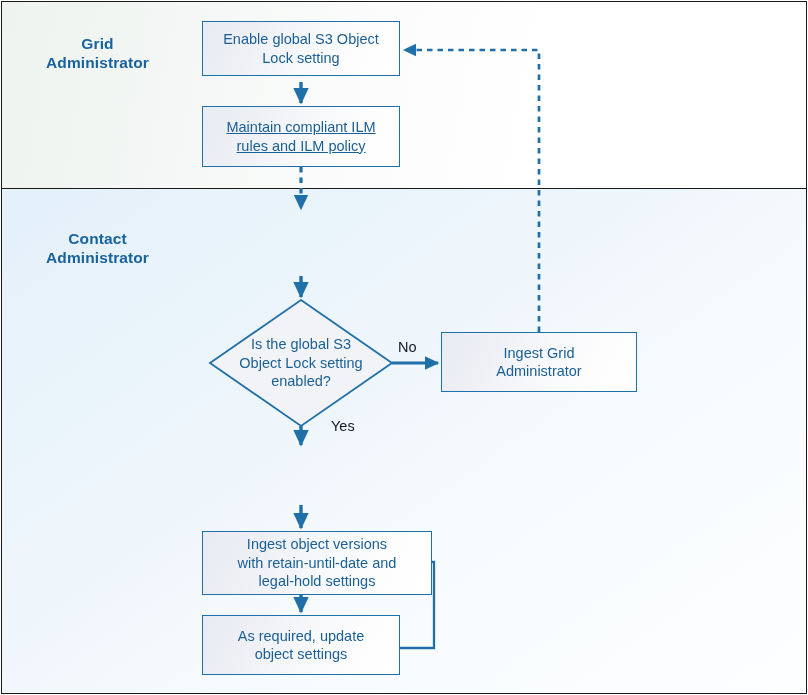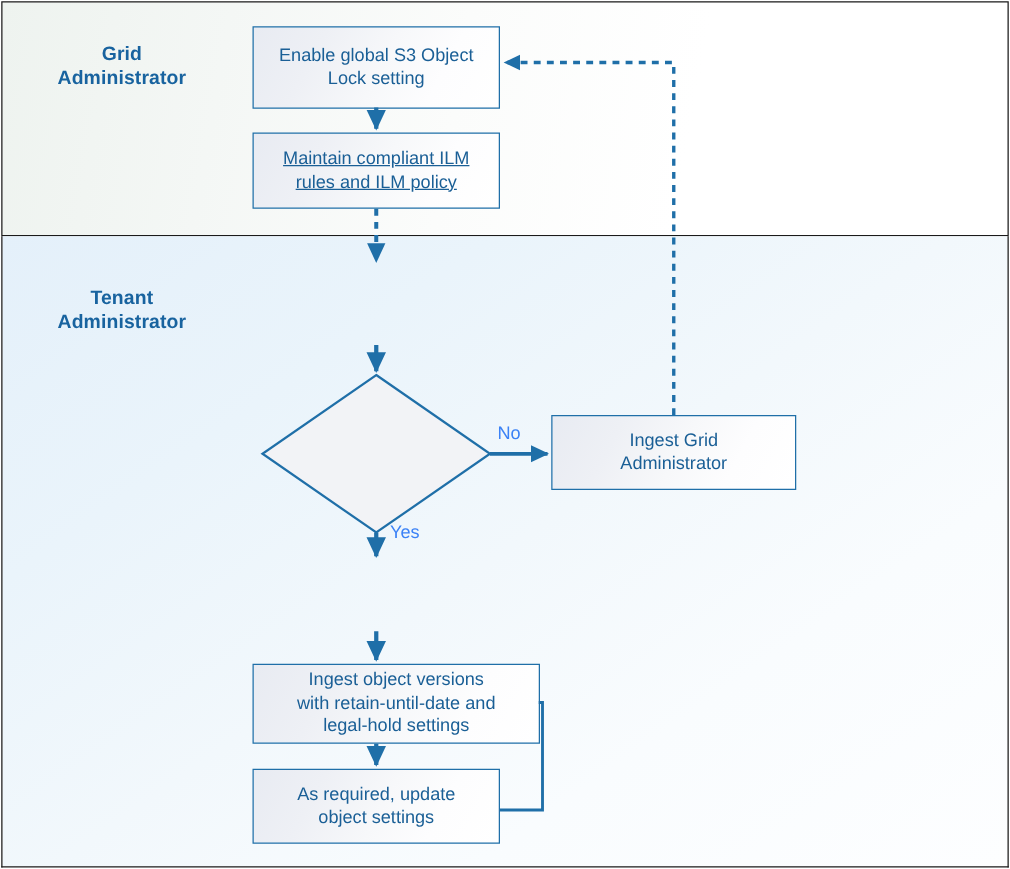--- a/index.html
+++ b/index.html
@@ -70,21 +70,21 @@
     color: #1a5f96;
     font-size: 14.5px;
     line-height: 18.5px;
     display: flex;
     align-items: center;
     justify-content: center;
     text-align: center;
     white-space: pre-line;
     padding: 2px 6px;
   }
-  #node-enable      { left: 202px; top: 21px;  width: 198px; height: 66px; }
+  #node-enable      { left: 202px; top: 21px;  width: 198px; height: 55px; }
   #node-maintain    { left: 202px; top: 106px; width: 198px; height: 61px; text-decoration: underline; }
   #node-review      { left: 202px; top: 212px; width: 198px; height: 64px; }
   #node-contact     { left: 441px; top: 332px; width: 196px; height: 60px; }
   #node-create      { left: 202px; top: 448px; width: 198px; height: 57px; }
   #node-ingest      { left: 202px; top: 531px; width: 230px; height: 64px; }
   #node-update      { left: 202px; top: 615px; width: 198px; height: 60px; }
 
   
   #node-decision {
     position: absolute;
@@ -103,38 +103,38 @@
     text-align: center;
     color: #1a5f96;
     font-size: 14.5px;
     line-height: 18.5px;
     white-space: pre-line;
   }
 
   
   .edge-label {
     position: absolute;
-    color: #3b82f6;
+    color: #0f172a;
     font-size: 14.5px;
     line-height: 17px;
   }
   #label-no  { left: 398px; top: 339px; }
-  #label-yes { left: 312px; top: 418px; }
+  #label-yes { left: 331px; top: 418px; }
 </style>
 </head>
 <body>
 
 <div id="canvas">
 
   <div class="lane" id="lane-grid"></div>
   <div class="lane" id="lane-tenant"></div>
 
   <div class="lane-label" id="label-grid">Grid
 Administrator</div>
-  <div class="lane-label" id="label-tenant">Tenant
+  <div class="lane-label" id="label-tenant">Contact
 Administrator</div>
 
   <svg id="vector" viewBox="0 0 808 695" xmlns="http://www.w3.org/2000/svg">
     <defs>
       <marker id="arrow" viewBox="0 0 10 10" refX="8.6" refY="5" markerWidth="5.2" markerHeight="5.2" orient="auto-start-reverse">
         <path d="M 0 0.6 L 9.4 5 L 0 9.4 z" fill="#1f6fa8"></path>
       </marker>
     </defs>
 
     <polygon points="301,300 392,363 301,426 210,363" fill="#f2f3f6" stroke="#1f6fa8" stroke-width="1.8"></polygon>
@@ -158,20 +158,25 @@
     <polyline points="400,648 434,648 434,562 403,562" fill="none" stroke="#1f6fa8" stroke-width="2.3" marker-end="url(#arrow)"></polyline>
   </svg>
 
   <div class="node" id="node-enable">Enable global S3 Object
 Lock setting</div>
 
   <div class="node" id="node-maintain">Maintain compliant ILM
 rules and ILM policy</div>
 
 
+  <div id="node-decision">
+    <div class="diamond-text">Is the global S3
+Object Lock setting
+enabled?</div>
+  </div>
 
   <div class="node" id="node-contact">Ingest Grid
 Administrator</div>
 
 
   <div class="node" id="node-ingest">Ingest object versions
 with retain-until-date and
 legal-hold settings</div>
 
   <div class="node" id="node-update">As required, update

